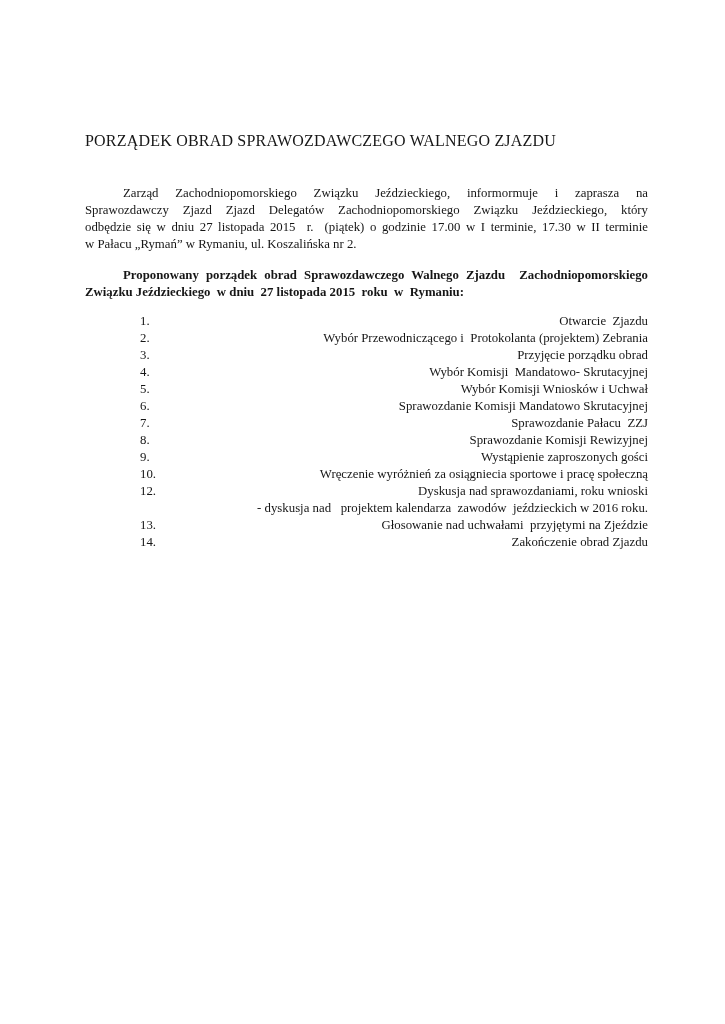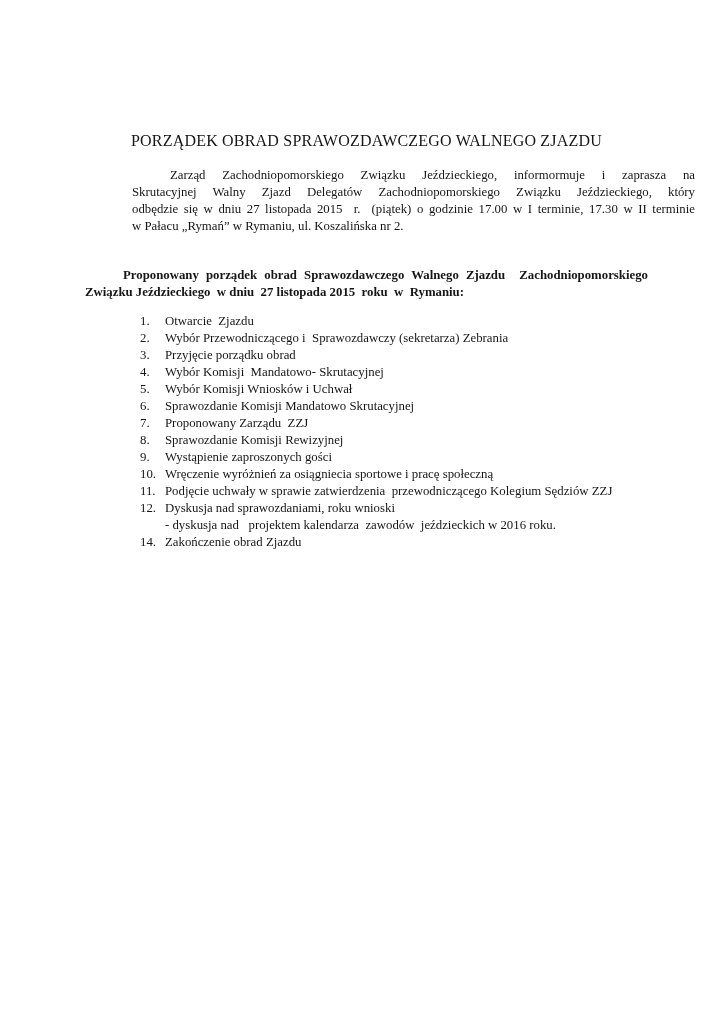--- a/index.html
+++ b/index.html
@@ -22,33 +22,33 @@
     background: #ffffff;
   }
   
   .doc-title {
     position: absolute;
     top: 86px;
     left: 85px;
     width: 563px;
     font-size: 16px;
     line-height: 22px;
-    text-align: center;
+    text-align: left;
     letter-spacing: 0.2px;
     white-space: pre-wrap;
   }
   
   .para {
     position: absolute;
     left: 85px;
     width: 563px;
     font-size: 12.8px;
     line-height: 17px;
   }
-  .para1 { top: 167px; margin-left: 47px; }
+  .para1 { top: 185px; }
   .para2 { top: 267px; font-weight: bold; }
   .jline {                 
     text-align: justify;
     text-align-last: justify;
     white-space: pre-wrap;
   }
   .lline {                 
     text-align: right;
     text-align-last: left;
     white-space: pre-wrap;
@@ -65,95 +65,96 @@
   }
   .agenda-row { display: flex; }
   .agenda-num {
     flex: none;
     width: 25px;
     white-space: pre;
   }
   .agenda-text {
     flex: 1;
     white-space: pre-wrap;
+    text-align: right;
   }
 </style>
 </head>
 <body>
 
 <div class="doc-page">
 
   <div class="doc-title">
     <div>PORZĄDEK OBRAD SPRAWOZDAWCZEGO WALNEGO ZJAZDU</div>
   </div>
 
   <div class="para para1">
     <div class="jline indent">Zarząd Zachodniopomorskiego Związku Jeździeckiego, informormuje i zaprasza na</div>
-    <div class="jline">Skrutacyjnej Walny Zjazd Delegatów Zachodniopomorskiego Związku Jeździeckiego, który</div>
+    <div class="jline">Sprawozdawczy Zjazd Zjazd Delegatów Zachodniopomorskiego Związku Jeździeckiego, który</div>
     <div class="jline">odbędzie się w dniu 27 listopada 2015  r.  (piątek) o godzinie 17.00 w I terminie, 17.30 w II terminie</div>
     <div class="lline">w Pałacu „Rymań” w Rymaniu, ul. Koszalińska nr 2.</div>
   </div>
 
   <div class="para para2">
     <div class="jline indent">Proponowany porządek obrad Sprawozdawczego Walnego Zjazdu  Zachodniopomorskiego</div>
     <div class="lline">Związku Jeździeckiego  w dniu  27 listopada 2015  roku  w  Rymaniu:</div>
   </div>
 
   <div class="agenda">
     <div class="agenda-row">
       <span class="agenda-num">1.</span>
       <span class="agenda-text">Otwarcie  Zjazdu</span>
     </div>
     <div class="agenda-row">
       <span class="agenda-num">2.</span>
-      <span class="agenda-text">Wybór Przewodniczącego i  Sprawozdawczy (sekretarza) Zebrania</span>
+      <span class="agenda-text">Wybór Przewodniczącego i  Protokolanta (projektem) Zebrania</span>
     </div>
     <div class="agenda-row">
       <span class="agenda-num">3.</span>
       <span class="agenda-text">Przyjęcie porządku obrad</span>
     </div>
     <div class="agenda-row">
       <span class="agenda-num">4.</span>
       <span class="agenda-text">Wybór Komisji  Mandatowo- Skrutacyjnej</span>
     </div>
     <div class="agenda-row">
       <span class="agenda-num">5.</span>
       <span class="agenda-text">Wybór Komisji Wniosków i Uchwał</span>
     </div>
     <div class="agenda-row">
       <span class="agenda-num">6.</span>
       <span class="agenda-text">Sprawozdanie Komisji Mandatowo Skrutacyjnej</span>
     </div>
     <div class="agenda-row">
       <span class="agenda-num">7.</span>
-      <span class="agenda-text">Proponowany Zarządu  ZZJ</span>
+      <span class="agenda-text">Sprawozdanie Pałacu  ZZJ</span>
     </div>
     <div class="agenda-row">
       <span class="agenda-num">8.</span>
       <span class="agenda-text">Sprawozdanie Komisji Rewizyjnej</span>
     </div>
     <div class="agenda-row">
       <span class="agenda-num">9.</span>
       <span class="agenda-text">Wystąpienie zaproszonych gości</span>
     </div>
     <div class="agenda-row">
       <span class="agenda-num">10.</span>
       <span class="agenda-text">Wręczenie wyróżnień za osiągniecia sportowe i pracę społeczną</span>
     </div>
     <div class="agenda-row">
-      <span class="agenda-num">11.</span>
-      <span class="agenda-text">Podjęcie uchwały w sprawie zatwierdzenia  przewodniczącego Kolegium Sędziów ZZJ</span>
-    </div>
-    <div class="agenda-row">
       <span class="agenda-num">12.</span>
       <span class="agenda-text">Dyskusja nad sprawozdaniami, roku wnioski</span>
     </div>
     <div class="agenda-row">
       <span class="agenda-num"></span>
       <span class="agenda-text">- dyskusja nad   projektem kalendarza  zawodów  jeździeckich w 2016 roku.</span>
+    </div>
+    <div class="agenda-row">
+      <span class="agenda-num">13.</span>
+      <span class="agenda-text">Głosowanie nad uchwałami  przyjętymi na Zjeździe</span>
     </div>
     <div class="agenda-row">
       <span class="agenda-num">14.</span>
       <span class="agenda-text">Zakończenie obrad Zjazdu</span>
     </div>
   </div>
 
 </div>
 
 </body></html>

